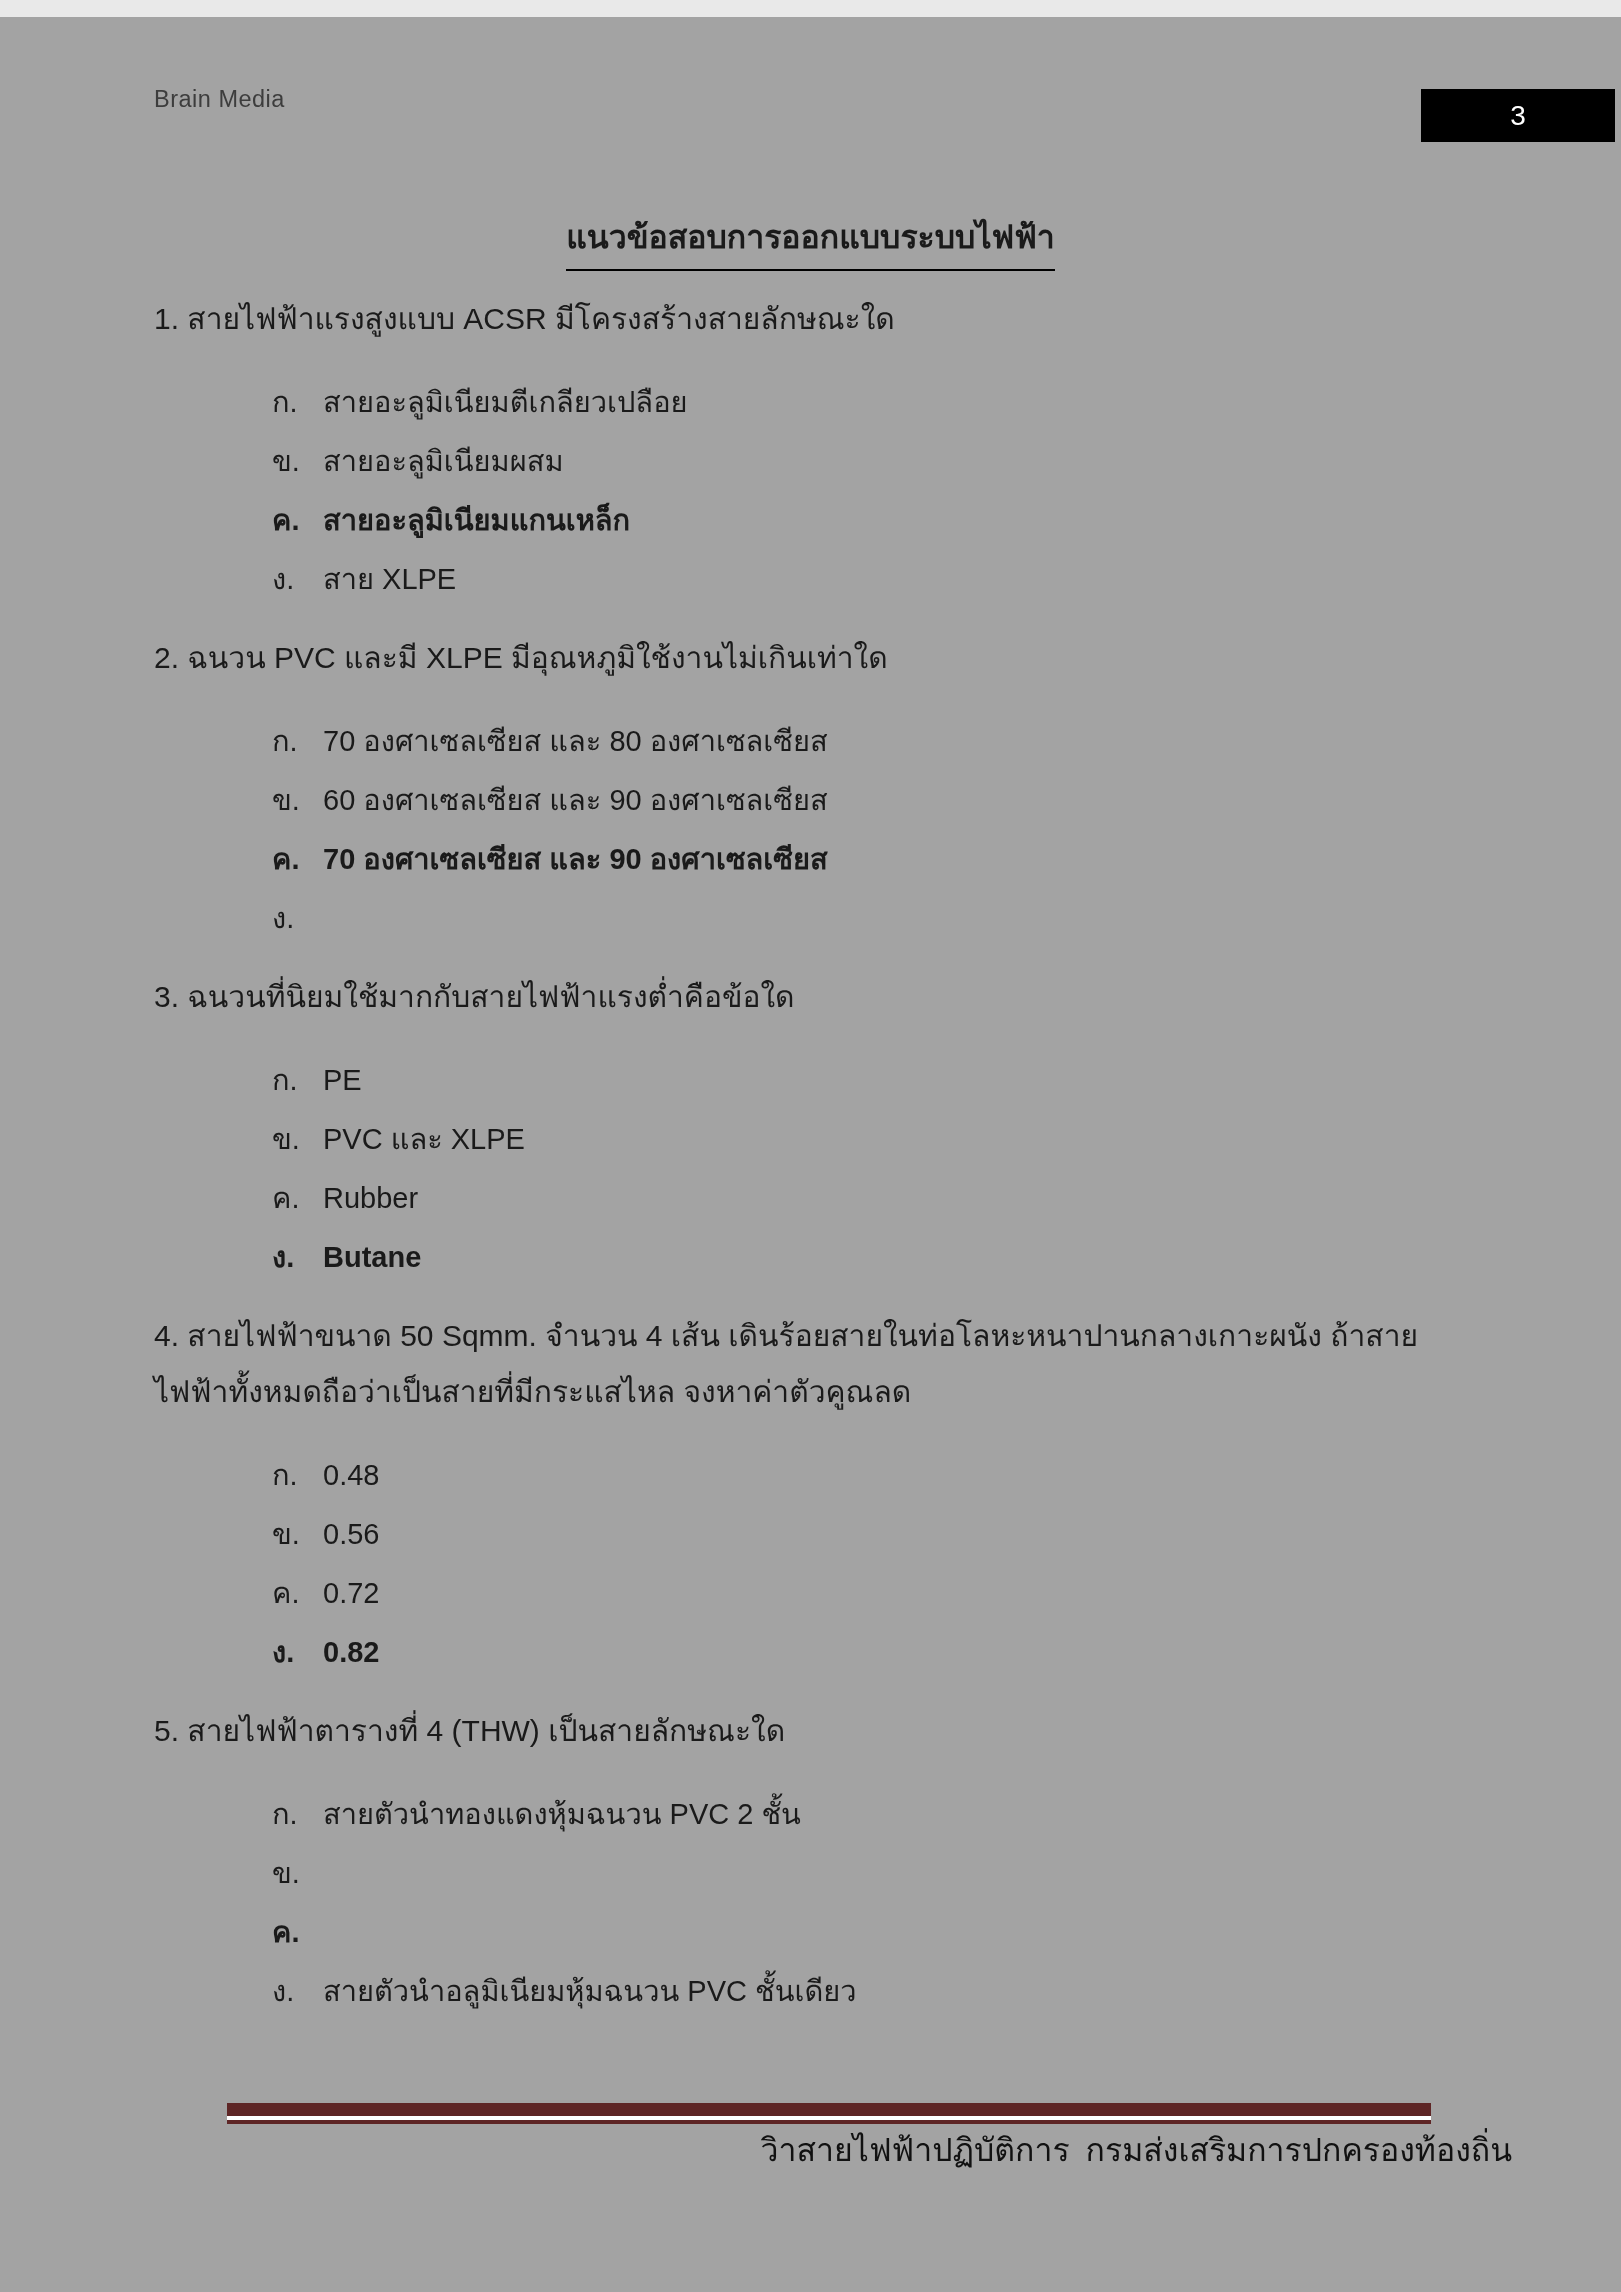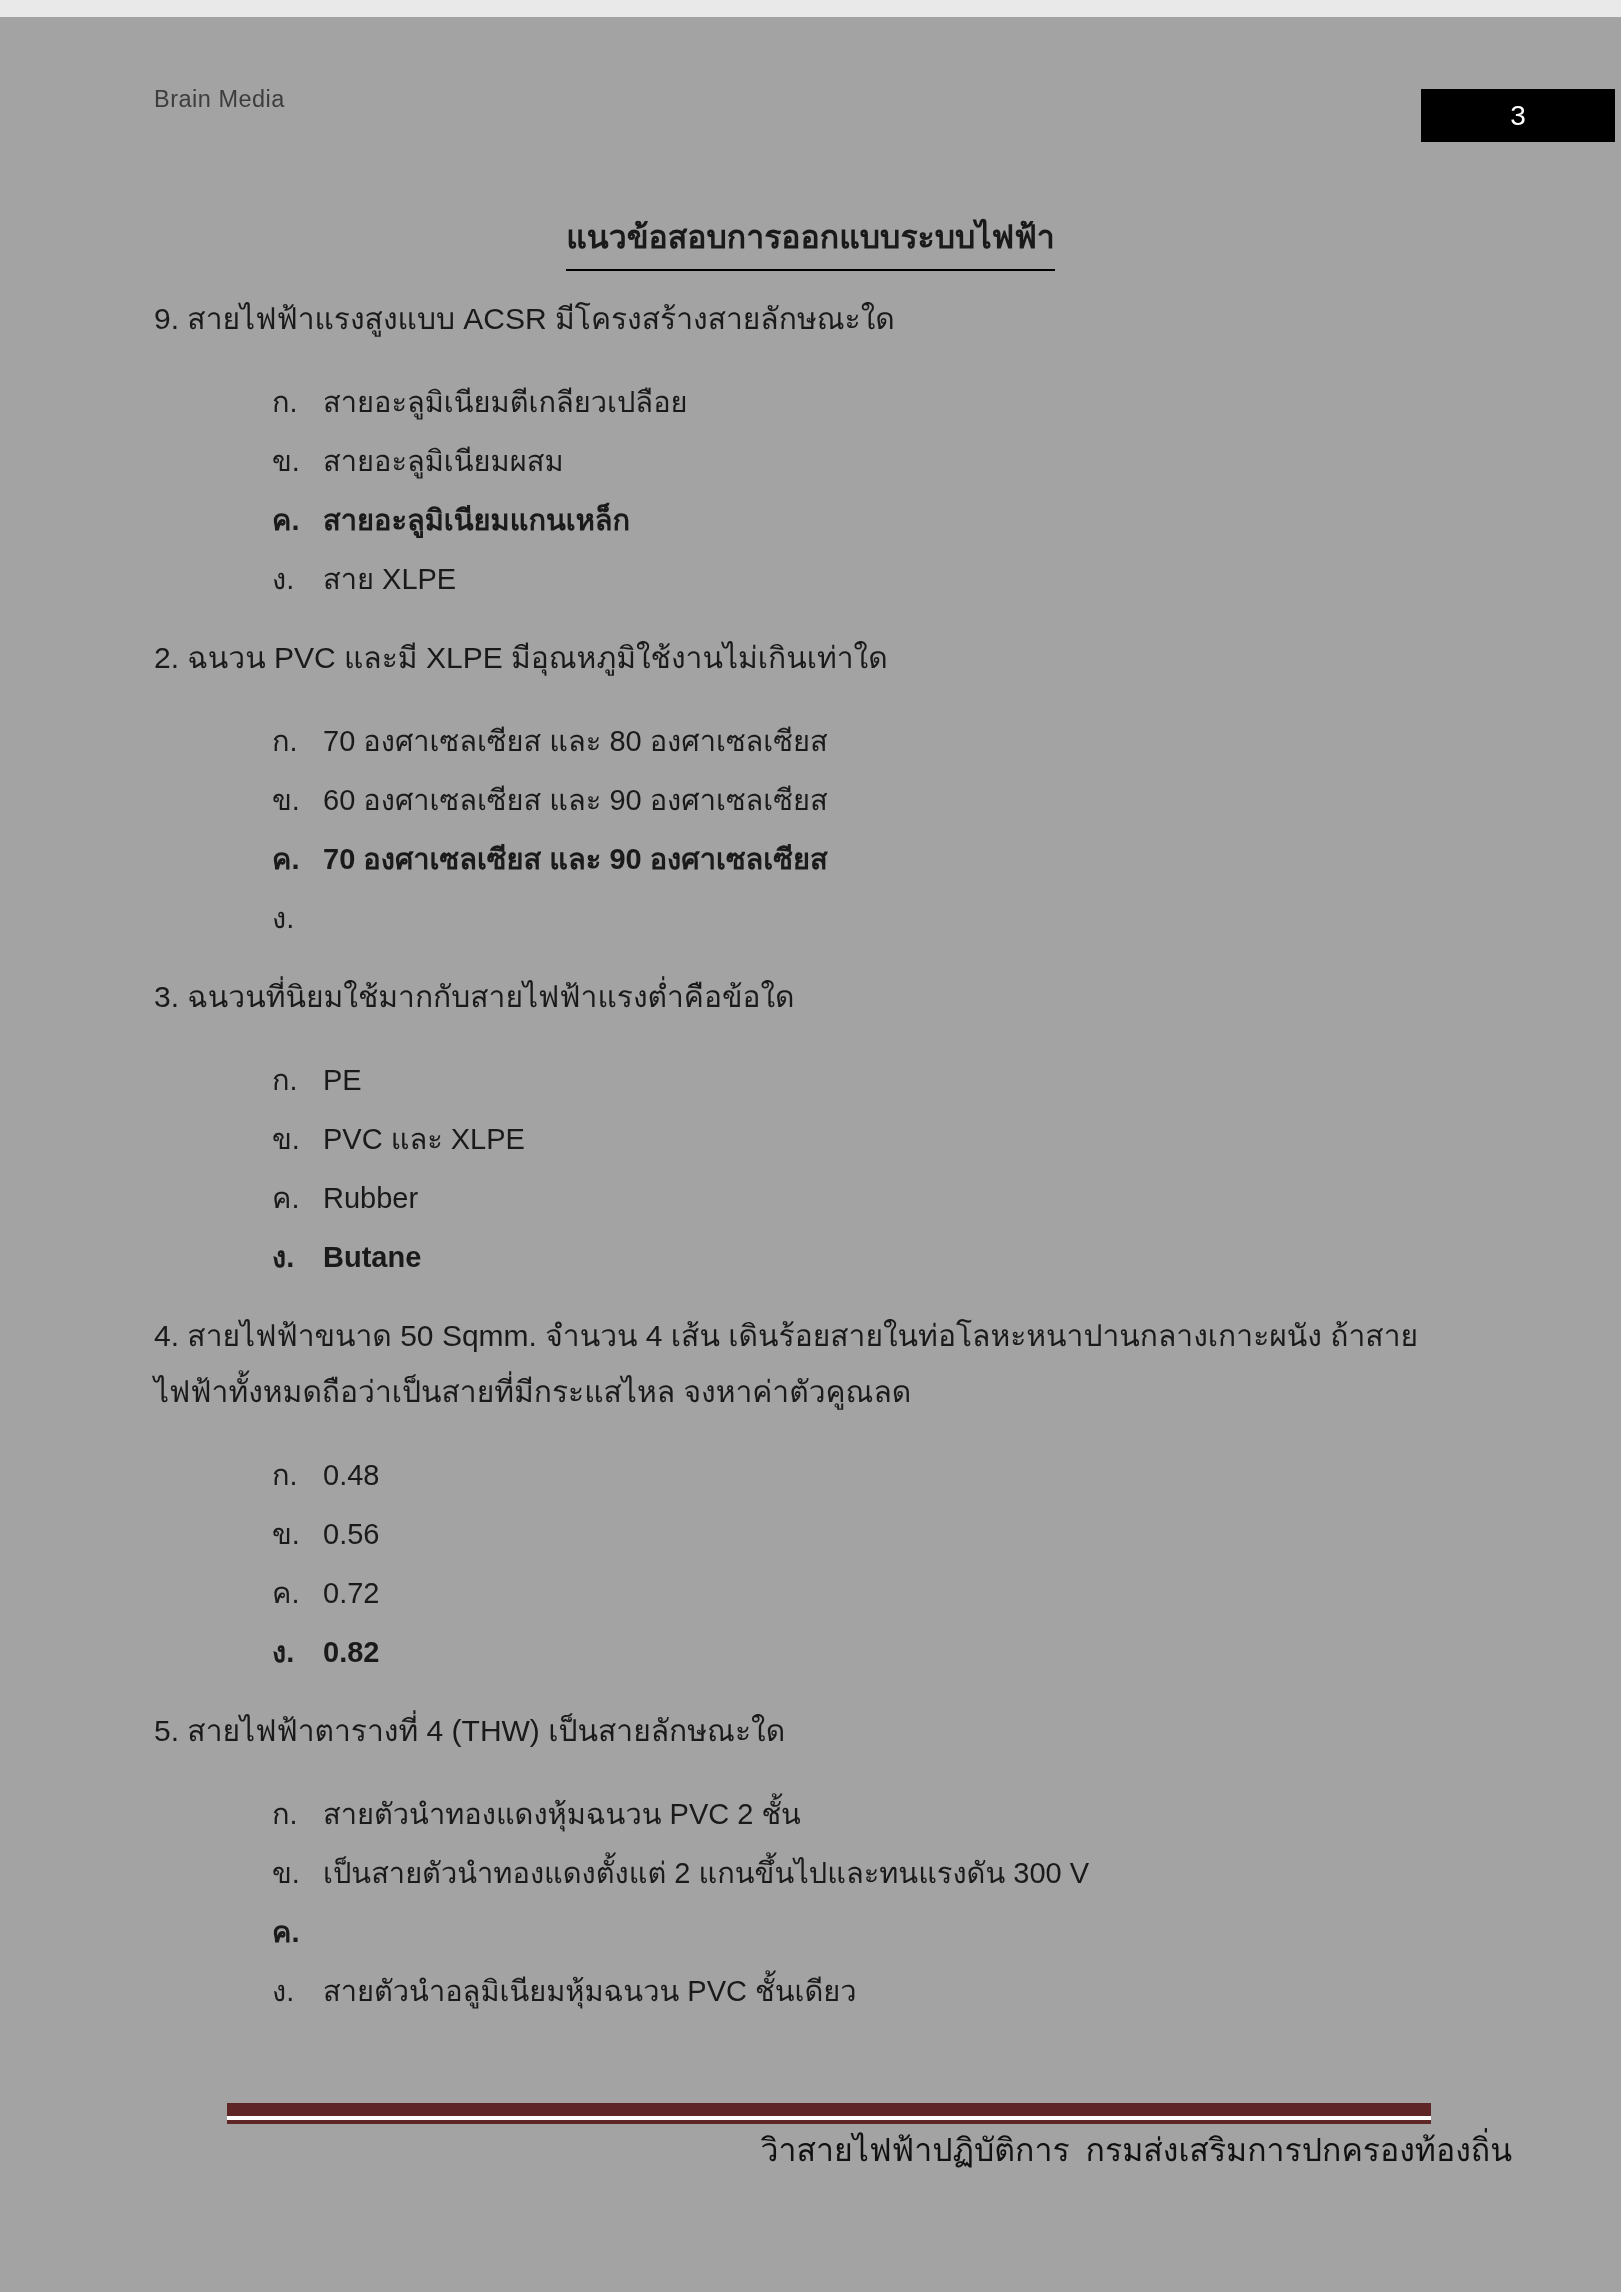--- a/index.html
+++ b/index.html
@@ -67,21 +67,21 @@
   <div class="page-num-box">
     <span>3</span>
   </div>
 
   <div class="doc-title">
     <span class="underlined">แนวข้อสอบการออกแบบระบบไฟฟ้า</span>
   </div>
 
   <div class="content">
       <section class="question">
-        <div class="q-heading">9. สายไฟฟ้าแรงสูงแบบ ACSR มีโครงสร้างสายลักษณะใด</div>
+        <div class="q-heading">1. สายไฟฟ้าแรงสูงแบบ ACSR มีโครงสร้างสายลักษณะใด</div>
         <div class="choices">
           <div class="choice">
             <span class="letter">ก.</span>
             <span class="ctext">สายอะลูมิเนียมตีเกลียวเปลือย</span>
           </div>
           <div class="choice">
             <span class="letter">ข.</span>
             <span class="ctext">สายอะลูมิเนียมผสม</span>
           </div>
           <div class="choice answer">
@@ -158,21 +158,20 @@
       </section>
       <section class="question">
         <div class="q-heading">5. สายไฟฟ้าตารางที่ 4 (THW) เป็นสายลักษณะใด</div>
         <div class="choices">
           <div class="choice">
             <span class="letter">ก.</span>
             <span class="ctext">สายตัวนำทองแดงหุ้มฉนวน PVC 2 ชั้น</span>
           </div>
           <div class="choice">
             <span class="letter">ข.</span>
-            <span class="ctext">เป็นสายตัวนำทองแดงตั้งแต่ 2 แกนขึ้นไปและทนแรงดัน 300 V</span>
           </div>
           <div class="choice answer">
             <span class="letter">ค.</span>
           </div>
           <div class="choice">
             <span class="letter">ง.</span>
             <span class="ctext">สายตัวนำอลูมิเนียมหุ้มฉนวน PVC ชั้นเดียว</span>
           </div>
         </div>
       </section>

